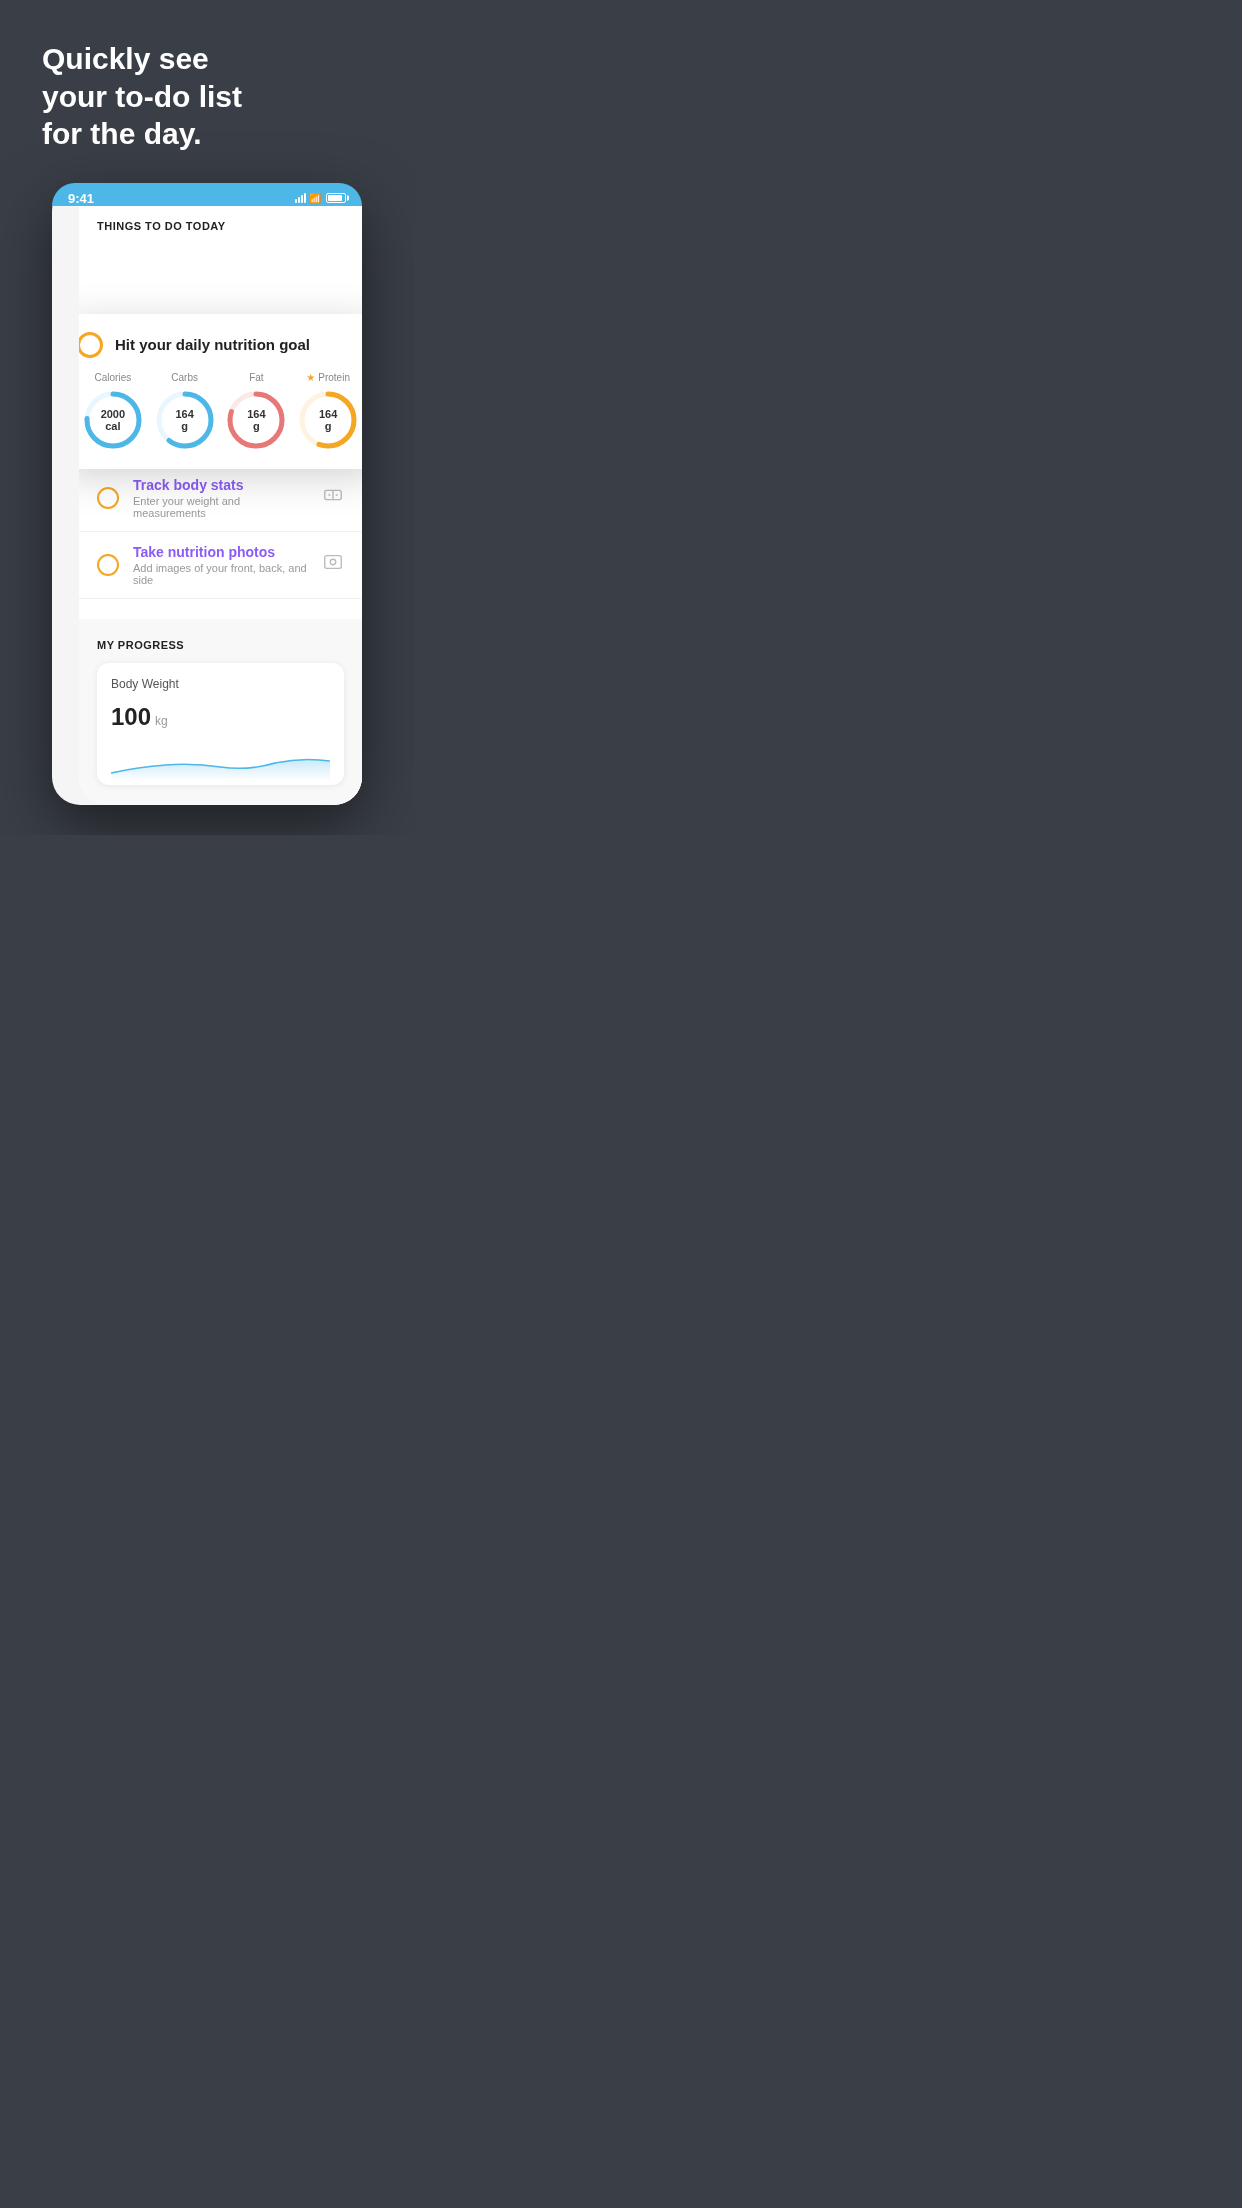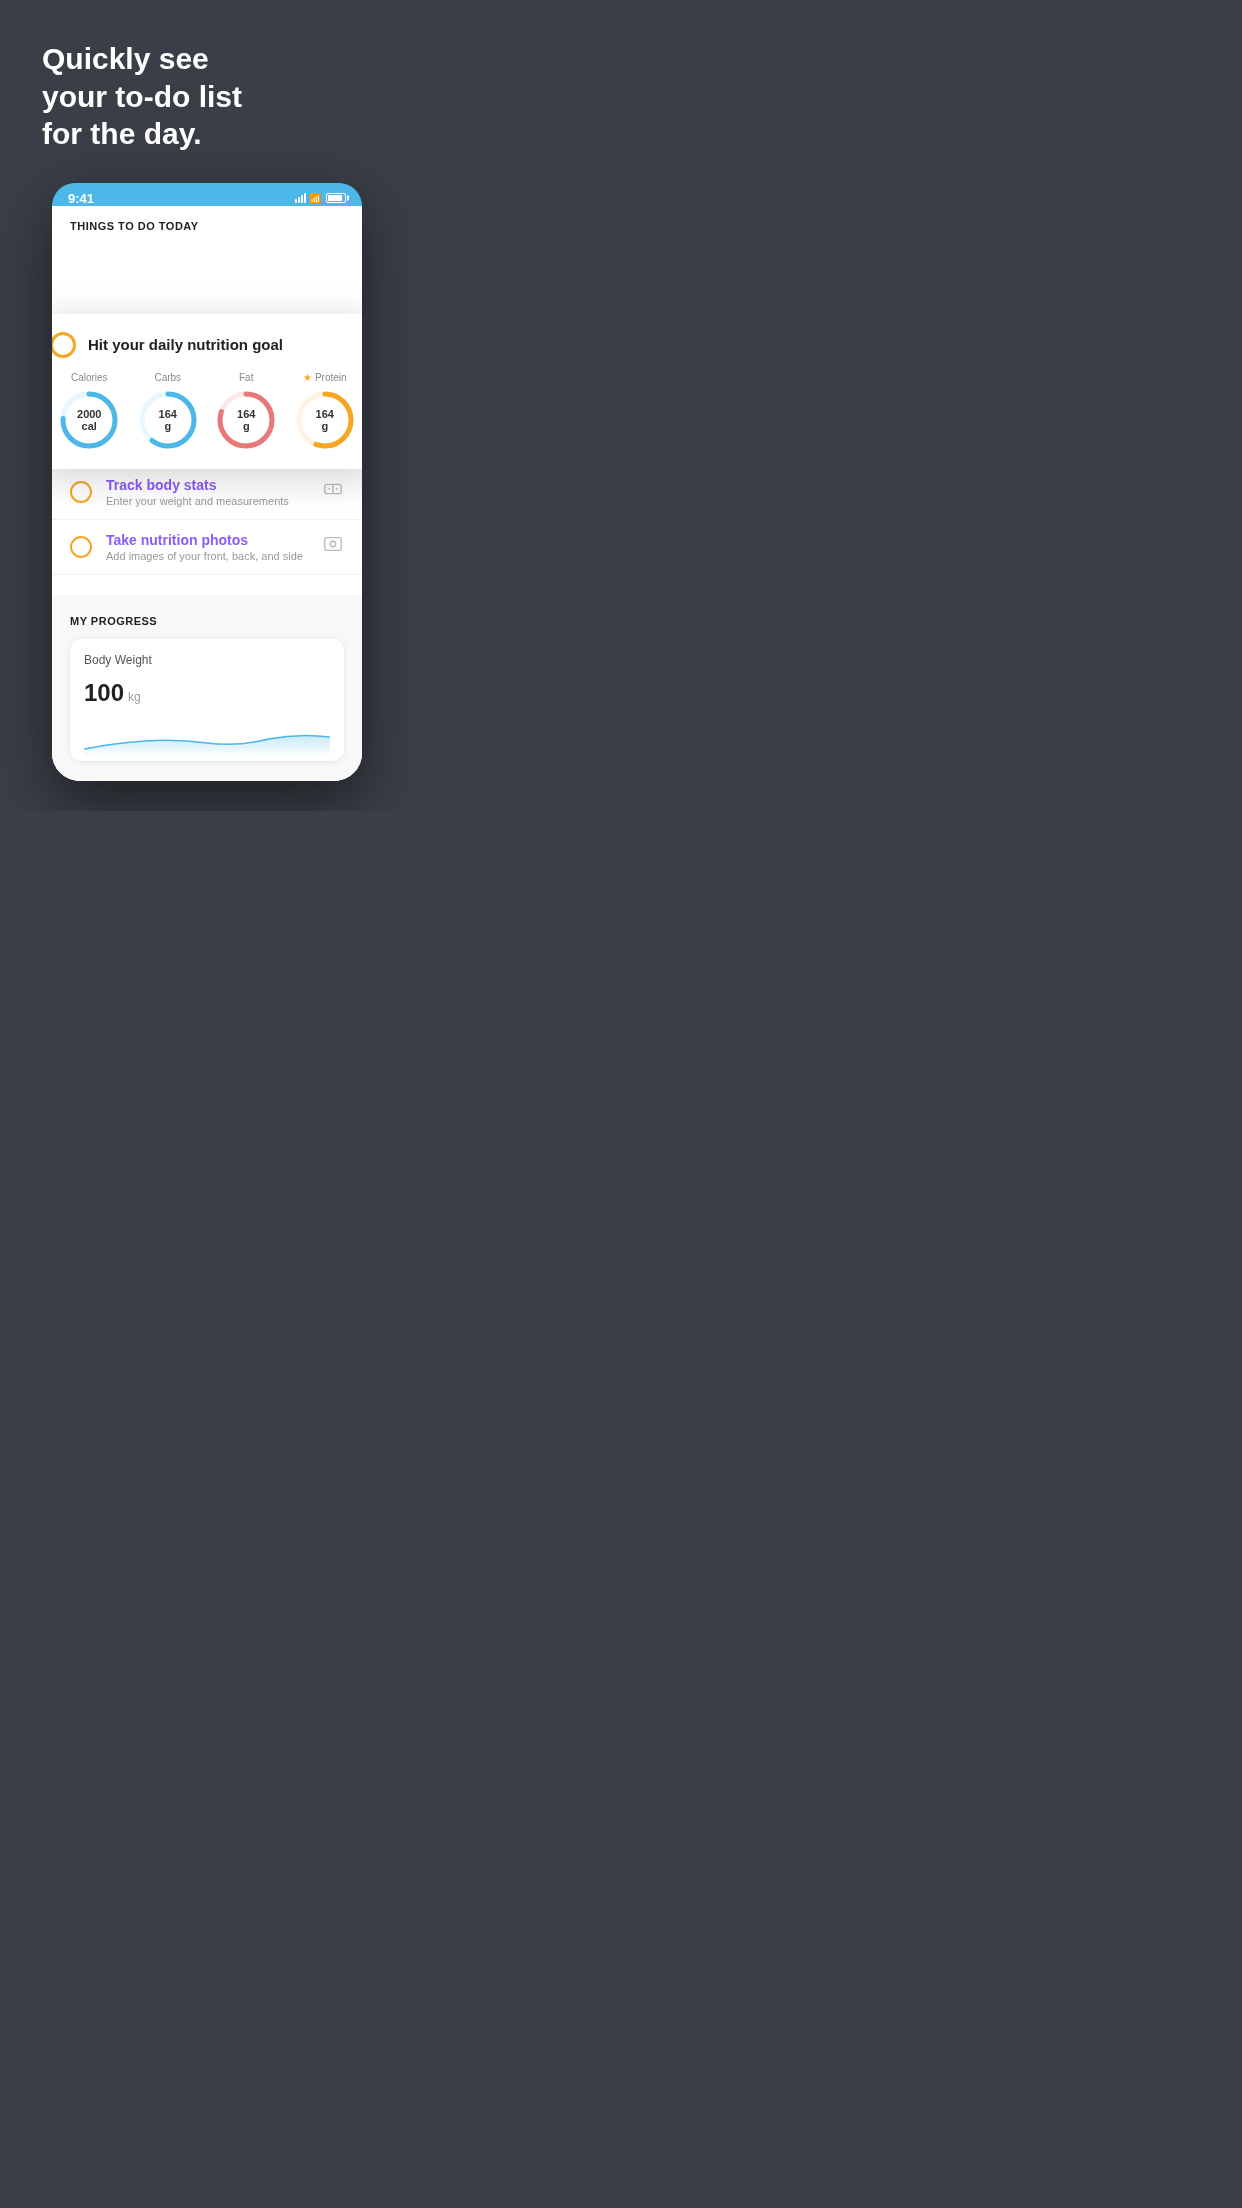--- a/index.html
+++ b/index.html
@@ -348,21 +348,21 @@
           <span></span>
       </div>
       <span class="wifi-icon">📶</span>
       <div class="battery-icon">
         <div class="battery-fill"></div>
       </div>
     </div>
   </div>
 
 
-  <div class="phone-content" style="position:relative; min-height:520px;">
+  <div class="phone-content" style="position:relative; min-height:520px;margin-left:27px;">
 
     <div class="section-header">THINGS TO DO TODAY</div>
 
     <div class="floating-card">
       <div class="card-header">
         <div class="circle-check"></div>
         <span class="card-title">Hit your daily nutrition goal</span>
       </div>
       <div class="nutrition-row">
 

